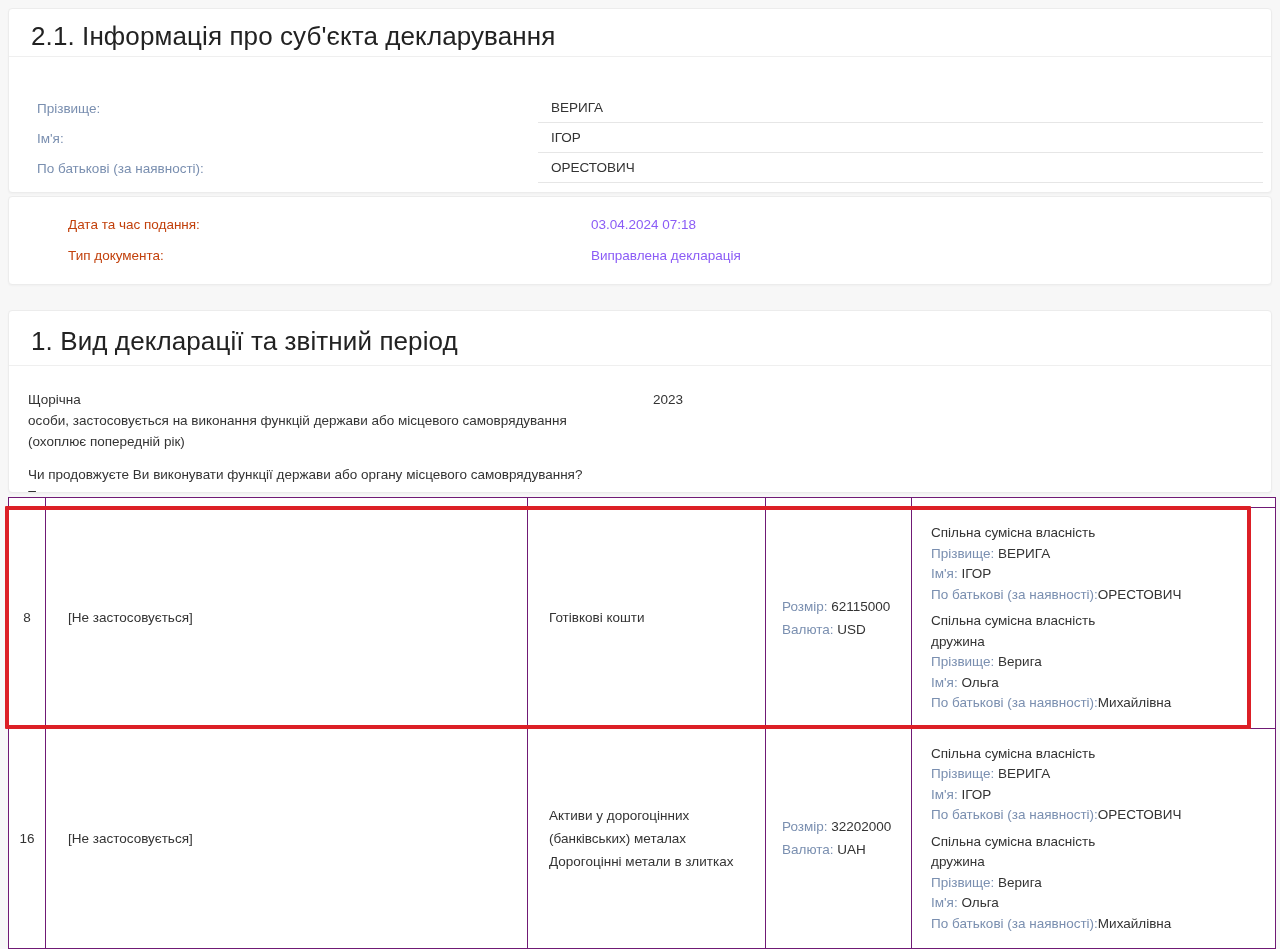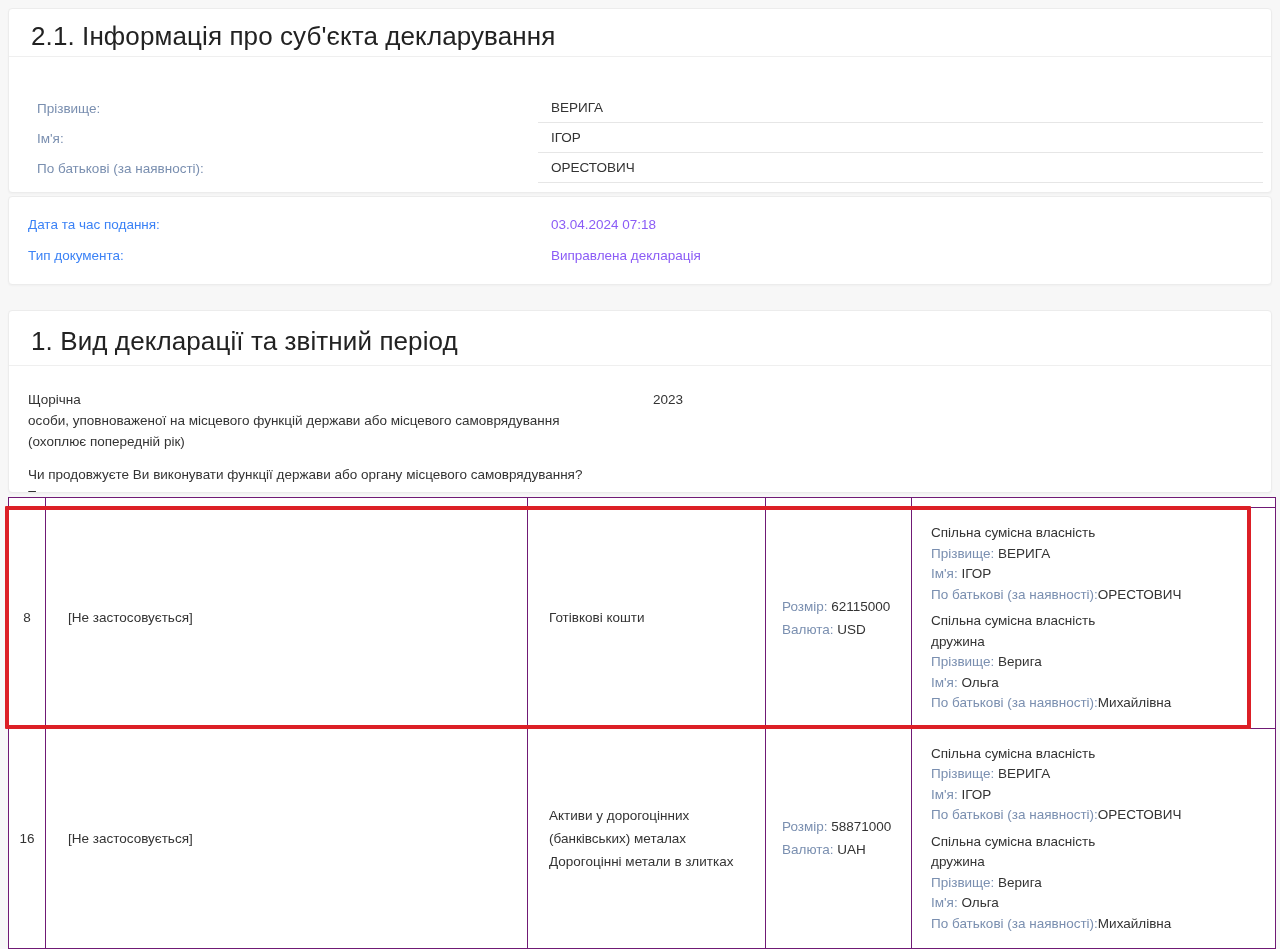--- a/index.html
+++ b/index.html
@@ -40,21 +40,21 @@
   .fvalue {
     flex:1;
     border-bottom:1px solid #e6e6e6;
     padding:0 0 7px 13px;
     color:#333;
   }
 
   
   .card-meta { height:89px; margin-top:3px; padding:12px 8px 0 19px; }
   .mrow { display:flex; align-items:center; height:31px; }
-  .mlabel { width:523px; color:#3b82f6; }
+  .mlabel { width:523px; color:#c2410c;margin-left:40px; }
   .mvalue { color:#8b5cf6; }
 
   
   .card-period { height:183px; margin-top:25px; }
   .period-body { padding:23px 8px 0 19px; }
   .qrow { display:flex; align-items:flex-start; }
   .qrow + .qrow { margin-top:12px;flex-direction:column; }
   .qtext { width:560px; margin-right:65px; white-space:pre-line; line-height:21px; color:#333; }
   .qanswer { color:#333; line-height:21px; }
 
@@ -126,21 +126,21 @@
     </div>
   </section>
 
   <section class="card card-period">
     <div class="card-header hdr-tall">
       <h2>1. Вид декларації та звітний період</h2>
     </div>
     <div class="period-body">
       <div class="qrow">
         <div class="qtext">Щорічна
-особи, уповноваженої на місцевого функцій держави або місцевого самоврядування (охоплює попередній рік)</div>
+особи, застосовується на виконання функцій держави або місцевого самоврядування (охоплює попередній рік)</div>
         <div class="qanswer">2023</div>
       </div>
       <div class="qrow">
         <div class="qtext">Чи продовжуєте Ви виконувати функції держави або органу місцевого самоврядування?</div>
         <div class="qanswer">Так</div>
       </div>
     </div>
   </section>
 
   <div class="tablewrap">
@@ -181,21 +181,21 @@
           <div class="own-line"><span class="lbl">По батькові (за наявності):</span><span>Михайлівна</span></div>
         </td>
       </tr>
 
       <tr class="asset-row-b">
         <td class="c-num">16</td>
         <td class="c-name">[Не застосовується]</td>
         <td class="c-type">Активи у дорогоцінних (банківських) металах
 Дорогоцінні метали в злитках</td>
         <td class="c-size">
-          <div><span class="lbl">Розмір:</span> <span>58871000</span></div>
+          <div><span class="lbl">Розмір:</span> <span>32202000</span></div>
           <div><span class="lbl">Валюта:</span> <span>UAH</span></div>
         </td>
         <td class="c-own">
           <div class="own-line"><span>Спільна сумісна власність</span></div>
           <div class="own-line"><span class="lbl">Прізвище:</span> <span>ВЕРИГА</span></div>
           <div class="own-line"><span class="lbl">Ім'я:</span> <span>ІГОР</span></div>
           <div class="own-line"><span class="lbl">По батькові (за наявності):</span><span>ОРЕСТОВИЧ</span></div>
           <div class="own-line gap"><span>Спільна сумісна власність</span></div>
           <div class="own-line"><span>дружина</span></div>
           <div class="own-line"><span class="lbl">Прізвище:</span> <span>Верига</span></div>

